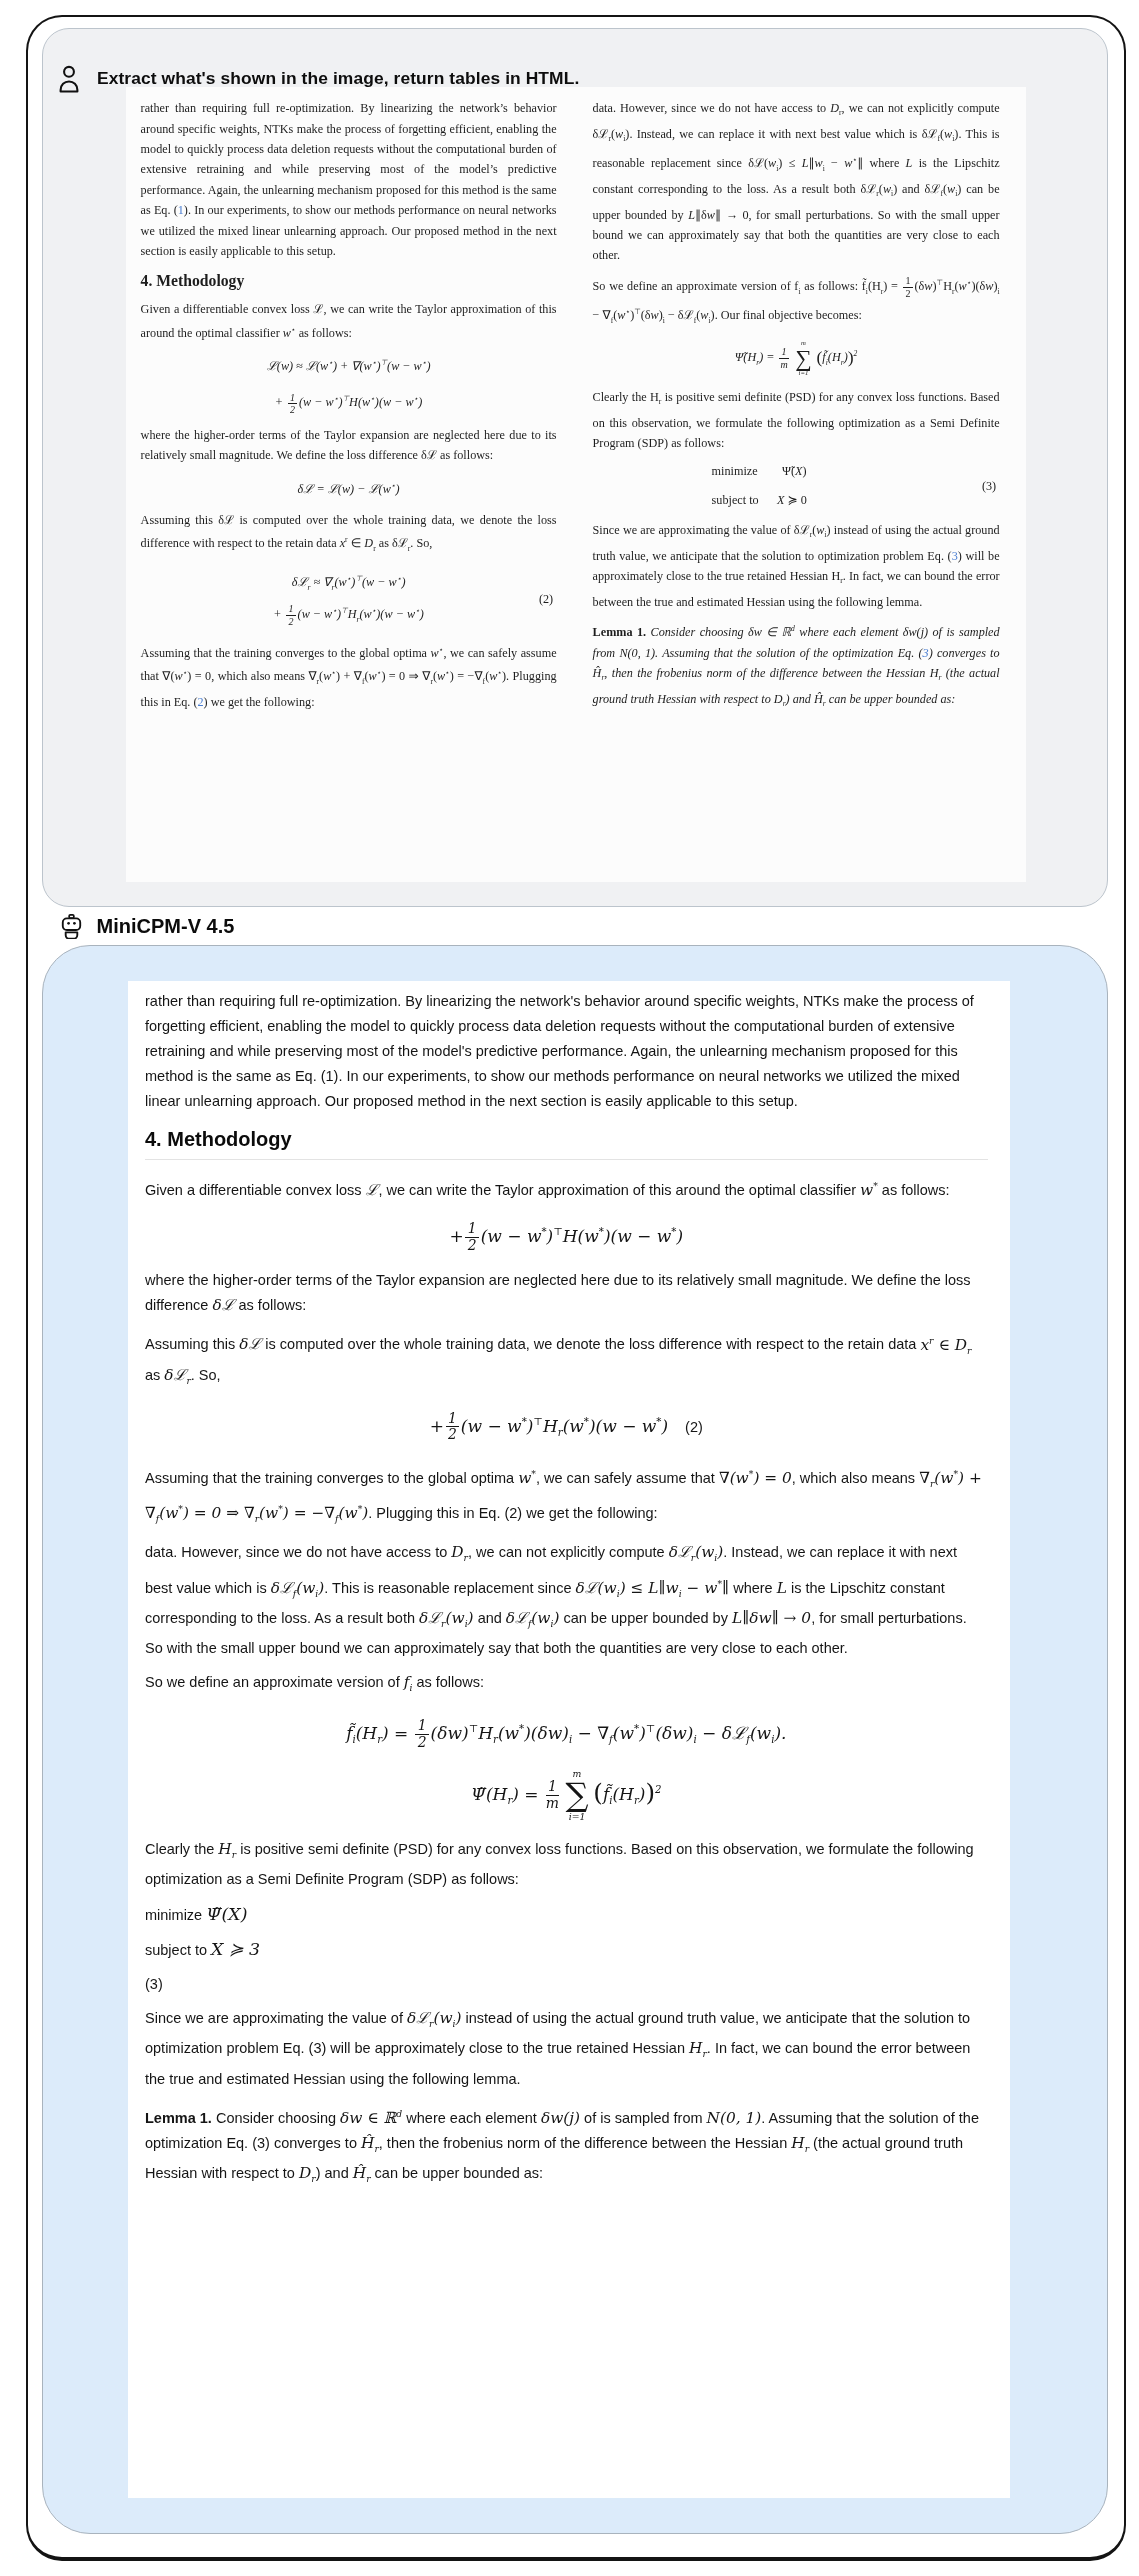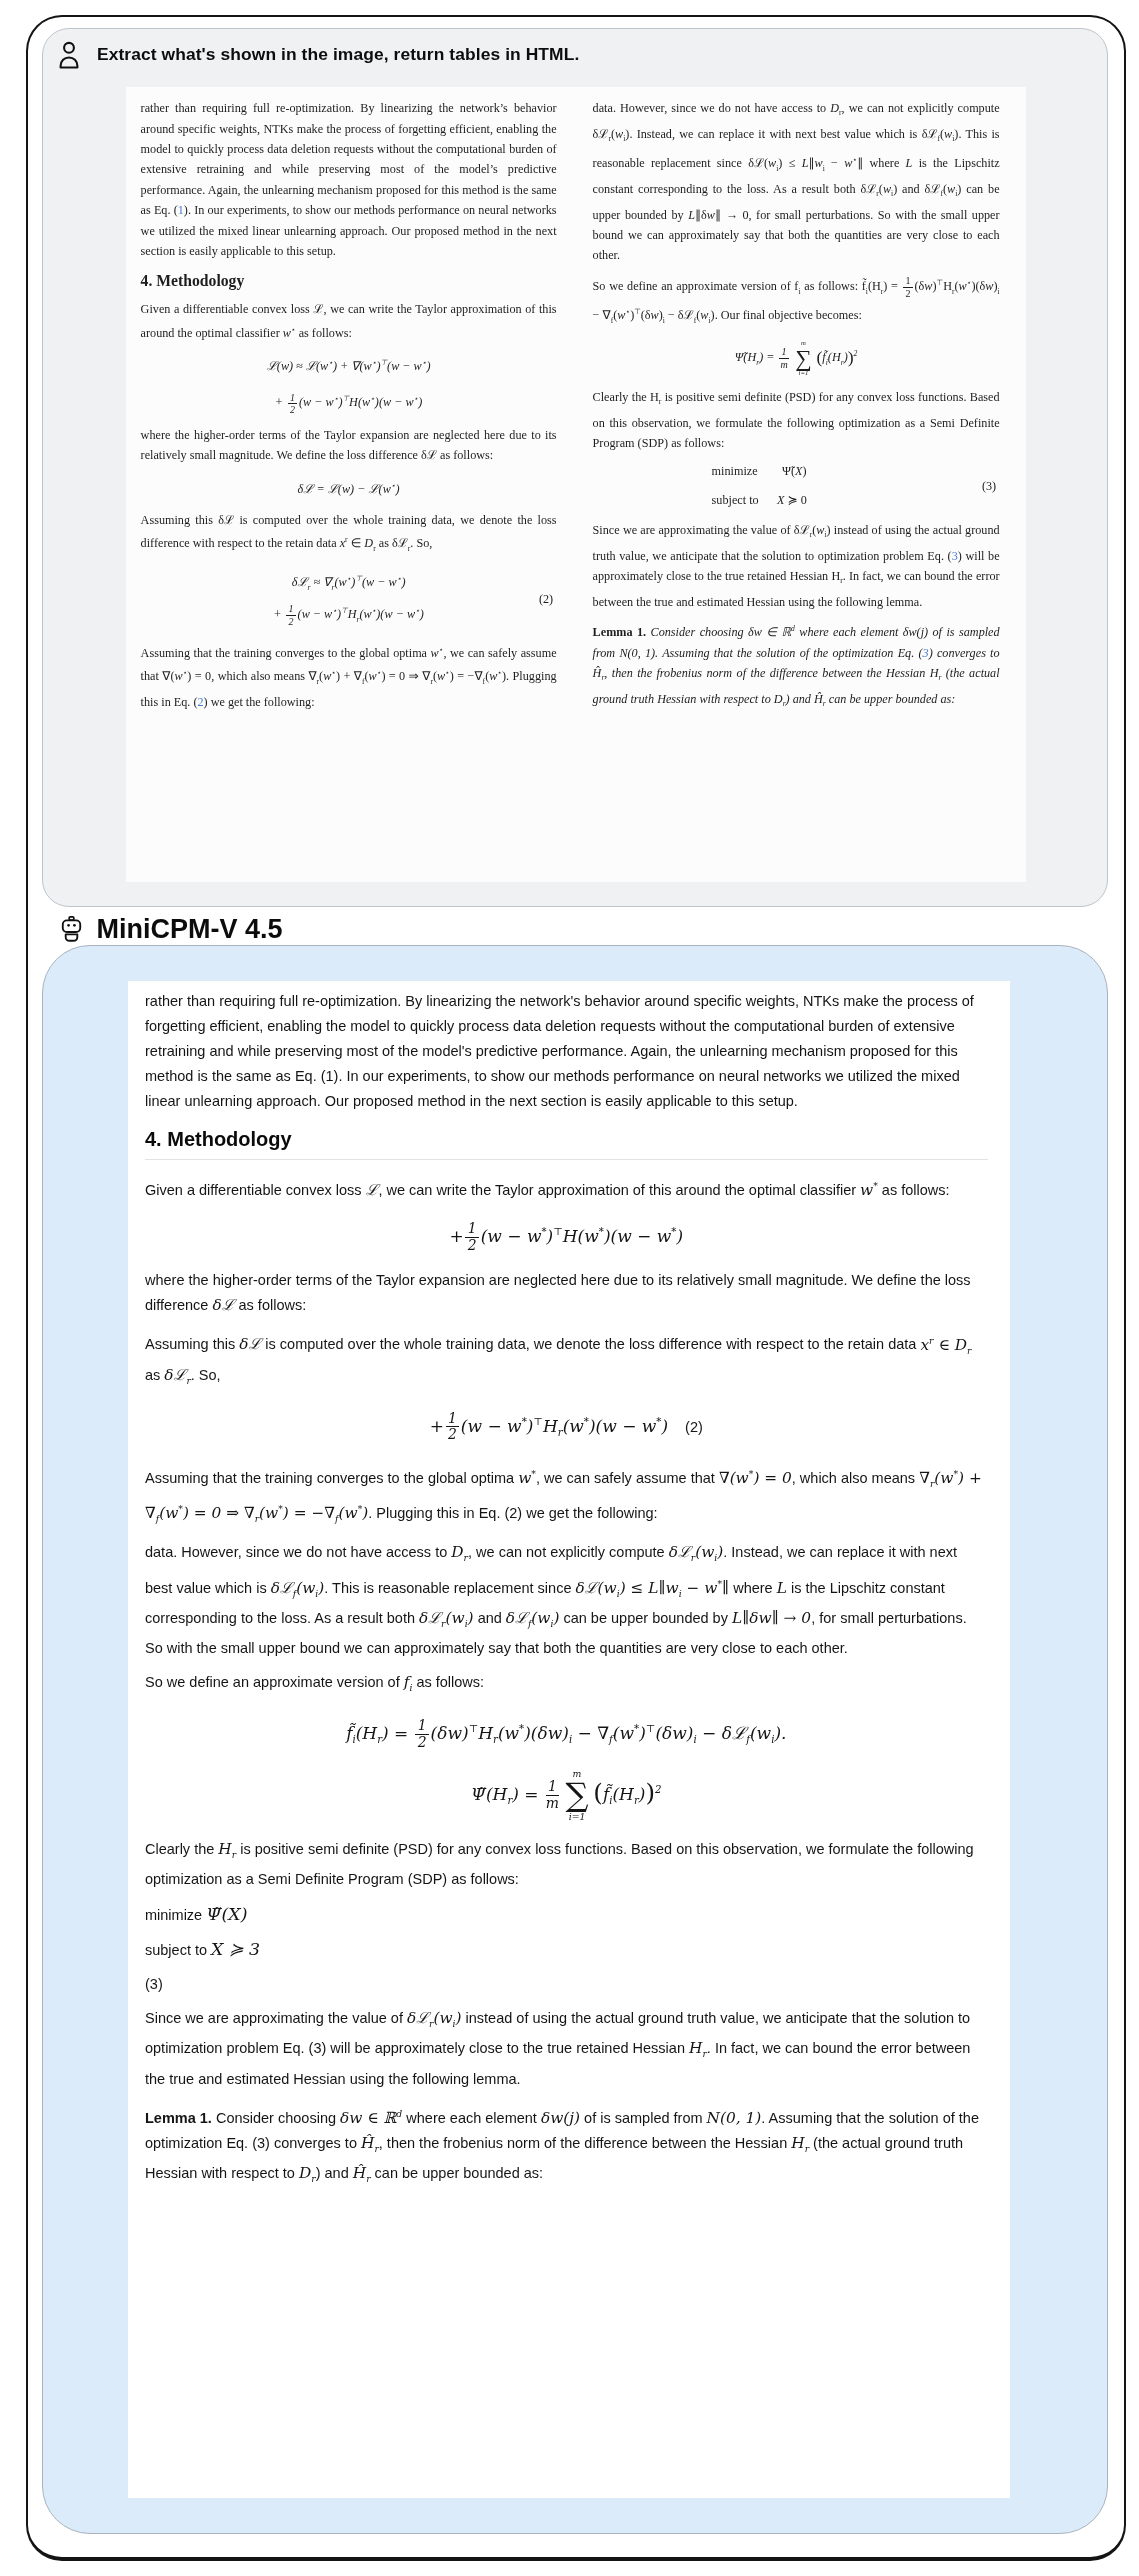--- a/index.html
+++ b/index.html
@@ -4,21 +4,21 @@
 <style>
   html,body{margin:0;padding:0;}
   body{width:1139px;height:2576px;background:#ffffff;position:relative;
        font-family:"Liberation Sans",sans-serif;color:#161616;}
   .frame{position:absolute;left:25.6px;top:14.5px;width:1100px;height:2546px;
          background:#ffffff;border:2.3px solid #141414;border-bottom-width:4.1px;
          border-radius:36px;box-sizing:border-box;overflow:hidden;}
   
   .user-bubble{position:absolute;left:14px;top:11px;width:1066px;height:879px;
                background:#f0f1f3;border:1.2px solid #bcc4cc;border-radius:27px;box-sizing:border-box;}
-  .user-row{position:absolute;left:15px;top:12px;display:flex;align-items:center;gap:17.4px;}
+  .user-row{position:absolute;left:15px;top:36px;display:flex;align-items:center;gap:17.4px;}
   .user-text{font-size:17.4px;font-weight:700;letter-spacing:0.1px;color:#0d0d0d;}
   .icon-svg{display:block;}
   
   .paper{position:absolute;left:83px;top:58px;width:900px;height:795px;background:#fcfcfc;
          box-sizing:border-box;padding:11.6px 0 0 15px;display:flex;gap:36px;
          font-family:"Liberation Serif",serif;font-size:12.2px;line-height:20.4px;color:#1d1d1d;
          text-align:justify;overflow:hidden;}
   .pcol-l{width:416px;flex:none;}
   .pcol-r{width:407px;flex:none;}
   .paper p{margin:0 0 7px;}
@@ -35,21 +35,21 @@
   .fr span{display:block;}
   .fr span:first-child{border-bottom:1.2px solid currentColor;padding:0 2.3px;}
   
   .sum{display:inline-flex;flex-direction:column;align-items:center;vertical-align:middle;
        line-height:1;margin:0 4.7px;font-style:normal;}
   .sum .so{font-size:1.9em;line-height:.95;}
   .sum .sl{font-size:.55em;font-style:italic;line-height:1.25;}
   .bp{font-size:1.45em;font-style:normal;vertical-align:-.08em;}
   
   .assistant-header{position:absolute;left:33px;top:897px;display:flex;align-items:center;gap:15px;}
-  .assistant-name{font-size:27px;font-weight:700;color:#0c0c0c;}
+  .assistant-name{font-size:20px;font-weight:700;color:#0c0c0c;}
   .assistant-bubble{position:absolute;left:14px;top:928px;width:1066px;height:1589px;
                     background:#dcebfa;border:1.2px solid #a9b3bd;border-radius:48px;box-sizing:border-box;}
   .assistant-panel{position:absolute;left:85px;top:35px;width:882px;height:1517px;background:#ffffff;
                    box-sizing:border-box;padding:8.7px 22px 8.7px 17.4px;overflow:hidden;
                    font-size:14.5px;line-height:25px;color:#151515;}
   .assistant-panel > :first-child{margin-top:0;}
   .ap{margin:9.3px 0;}
   .ah{font-size:20px;font-weight:700;margin:12.8px 0 7px;color:#0b0b0b;}
   .ahr{border:none;border-top:1.2px solid #e3e3e3;margin:0 0 12.8px;}
   .aeq{margin:15px 0;text-align:center;font-family:"DejaVu Serif",serif;font-style:italic;

